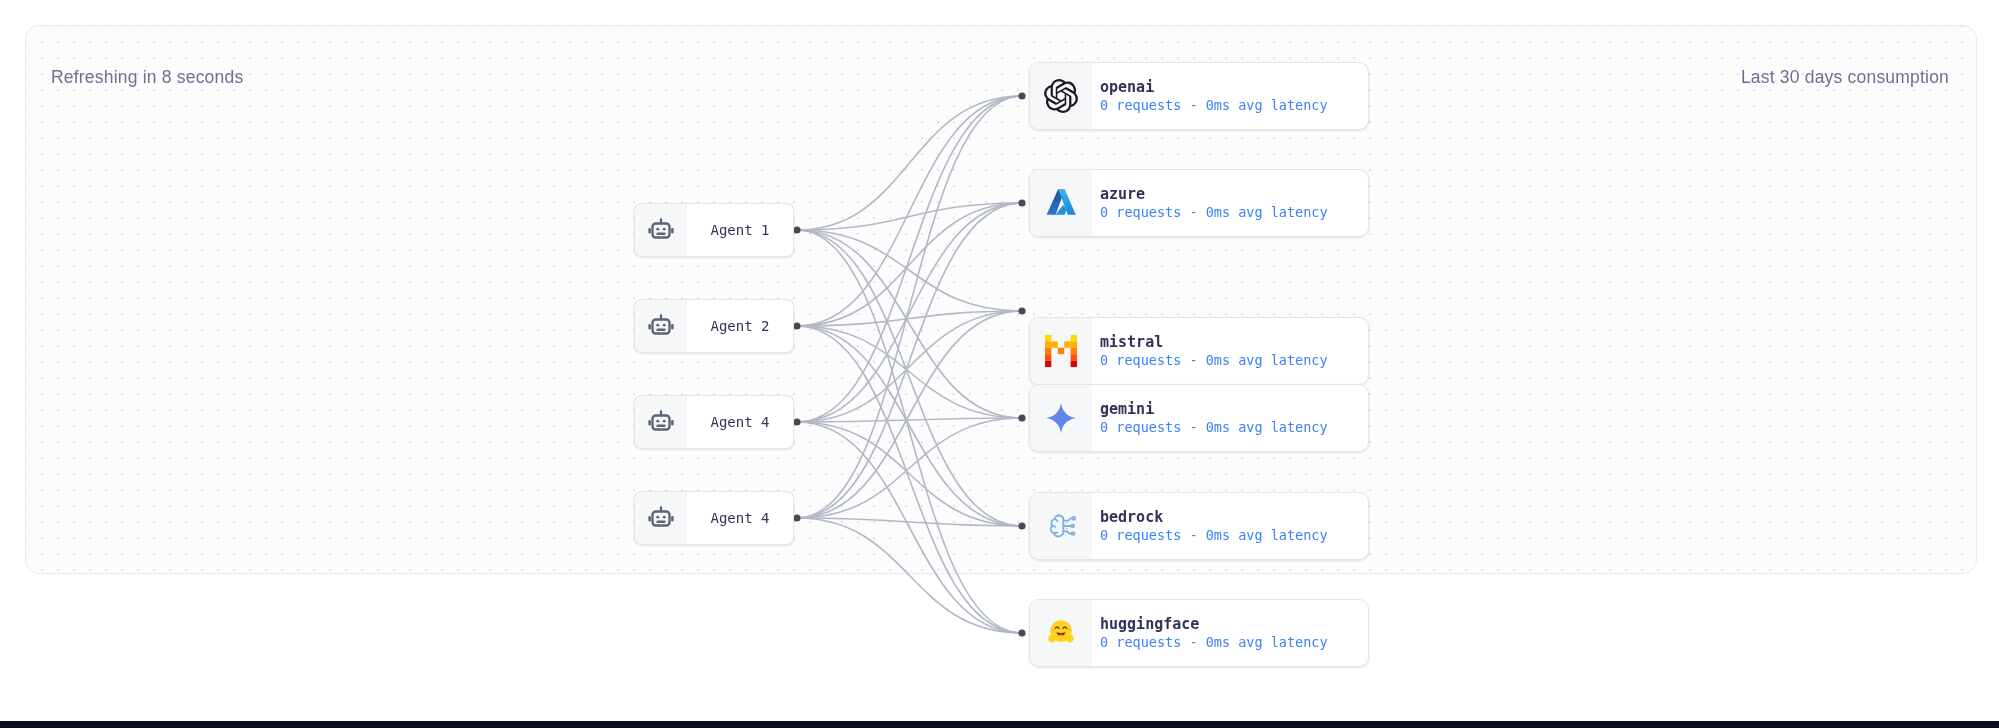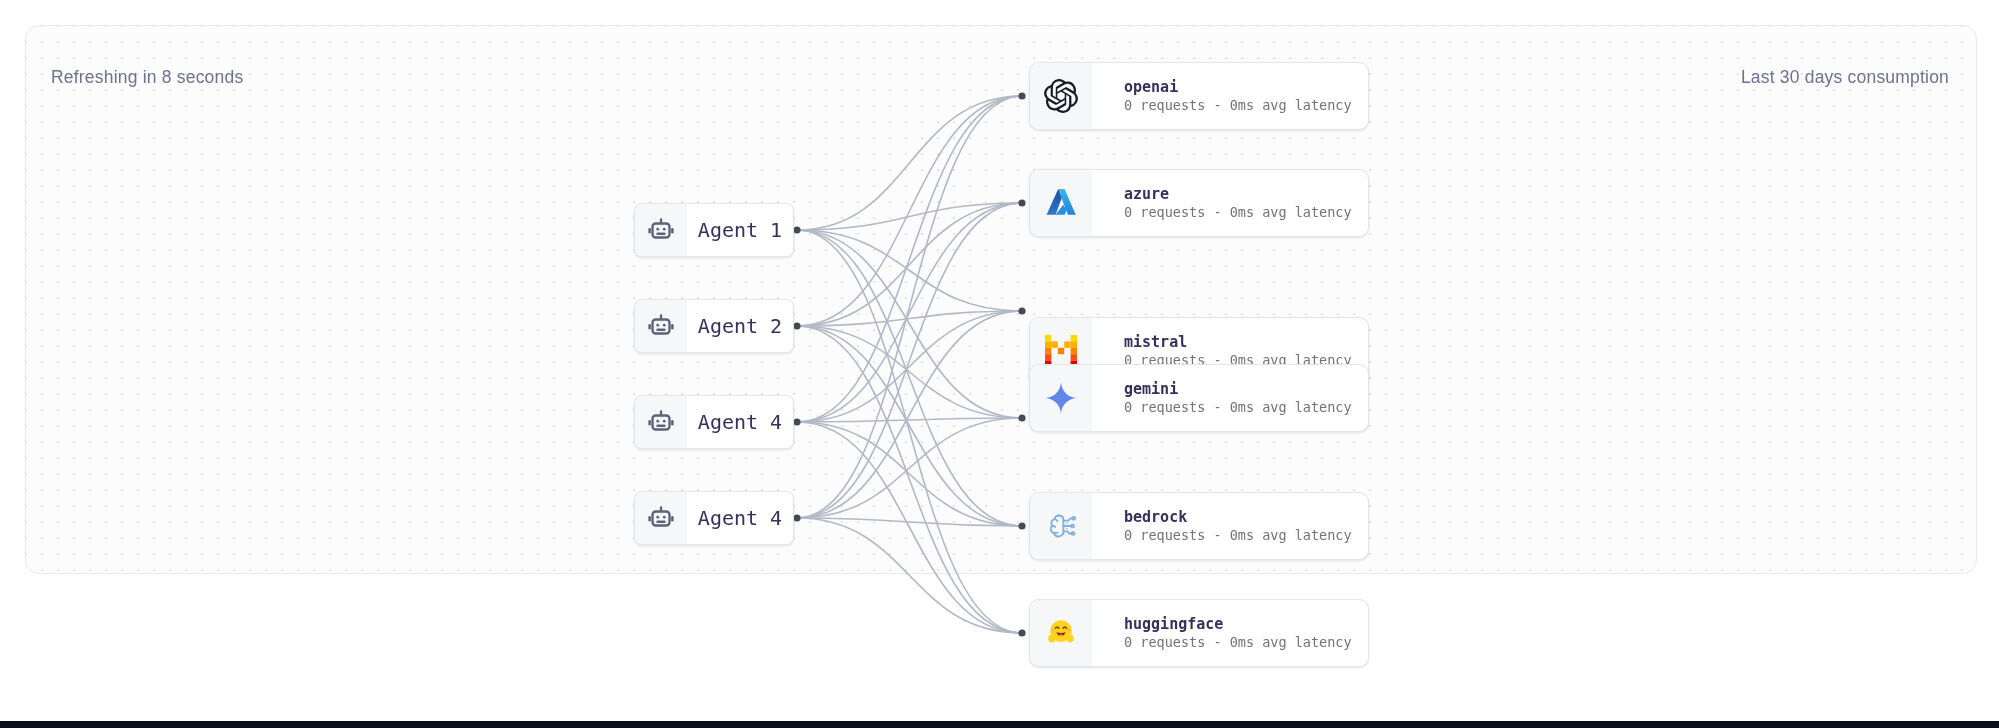--- a/index.html
+++ b/index.html
@@ -28,45 +28,45 @@
   
   .edges{position:absolute;left:0;top:0;width:1952px;height:677px;pointer-events:none;}
   
   .node{
     position:absolute;box-sizing:border-box;display:flex;align-items:stretch;
     background:#ffffff;border:1px solid #e3e5ea;
     box-shadow:0 1px 3px rgba(16,24,40,.07), 0 1px 2px rgba(16,24,40,.05);
     overflow:hidden;
   }
   .agent-node{left:608px;width:160px;height:54px;border-radius:8px;}
-  .provider-node{left:1003px;width:340px;height:68px;border-radius:10px;gap:24px;}
+  .provider-node{left:1003px;width:340px;height:68px;border-radius:10px;}
   .icon-box{
     flex:0 0 auto;display:flex;align-items:center;justify-content:center;
     background:#f6f7f9;
   }
   .agent-node .icon-box{width:52px;}
   .provider-node .icon-box{width:62px;}
   .agent-label-wrap{
     flex:1;display:flex;align-items:center;justify-content:center;
   }
   .agent-label{
     font-family:"DejaVu Sans Mono", monospace;
-    font-size:20px;font-weight:500;color:#34325a;
+    font-size:14px;font-weight:500;color:#34325a;
   }
   .provider-text{
     flex:1;display:flex;flex-direction:column;justify-content:center;
     padding-left:8px;gap:3px;
   }
   .provider-title{
     font-family:"DejaVu Sans Mono", monospace;
     font-size:15px;font-weight:bold;color:#34325a;line-height:1.1;
   }
   .provider-stats{
     font-family:"DejaVu Sans Mono", monospace;
-    font-size:13.5px;color:#737373;line-height:1.1;
+    font-size:13.5px;color:#3b82f6;line-height:1.1;
   }
   .icon-box svg{display:block;}
   
   .bottom-bar{
     position:absolute;left:0;top:721px;width:1999px;height:7px;
     background:#0c101e;
   }
 </style>
 </head>
 <body>
@@ -243,21 +243,21 @@
               <rect x="0" y="24" width="6" height="6" fill="#e10500"></rect>
               <rect x="24" y="24" width="6" height="6" fill="#e10500"></rect>
             </svg>
           </span>
     </div>
     <div class="provider-text">
       <span class="provider-title">mistral</span>
       <span class="provider-stats">0 requests - 0ms avg latency</span>
     </div>
   </div>
-      <div class="node provider-node" style="top: 338px; justify-content: flex-end;">
+      <div class="node provider-node" style="top: 358px; justify-content: flex-end;">
     <div class="icon-box">
       <span>
             <svg width="34" height="34" viewBox="0 0 24 24">
   <path fill="#5f86e8" d="M12 1c.45 6.1 4.9 10.55 11 11-6.1.45-10.55 4.9-11 11-.45-6.1-4.9-10.55-11-11C7.1 11.55 11.55 7.1 12 1z"></path>
 </svg>
           </span>
     </div>
     <div class="provider-text">
       <span class="provider-title">gemini</span>
       <span class="provider-stats">0 requests - 0ms avg latency</span>

